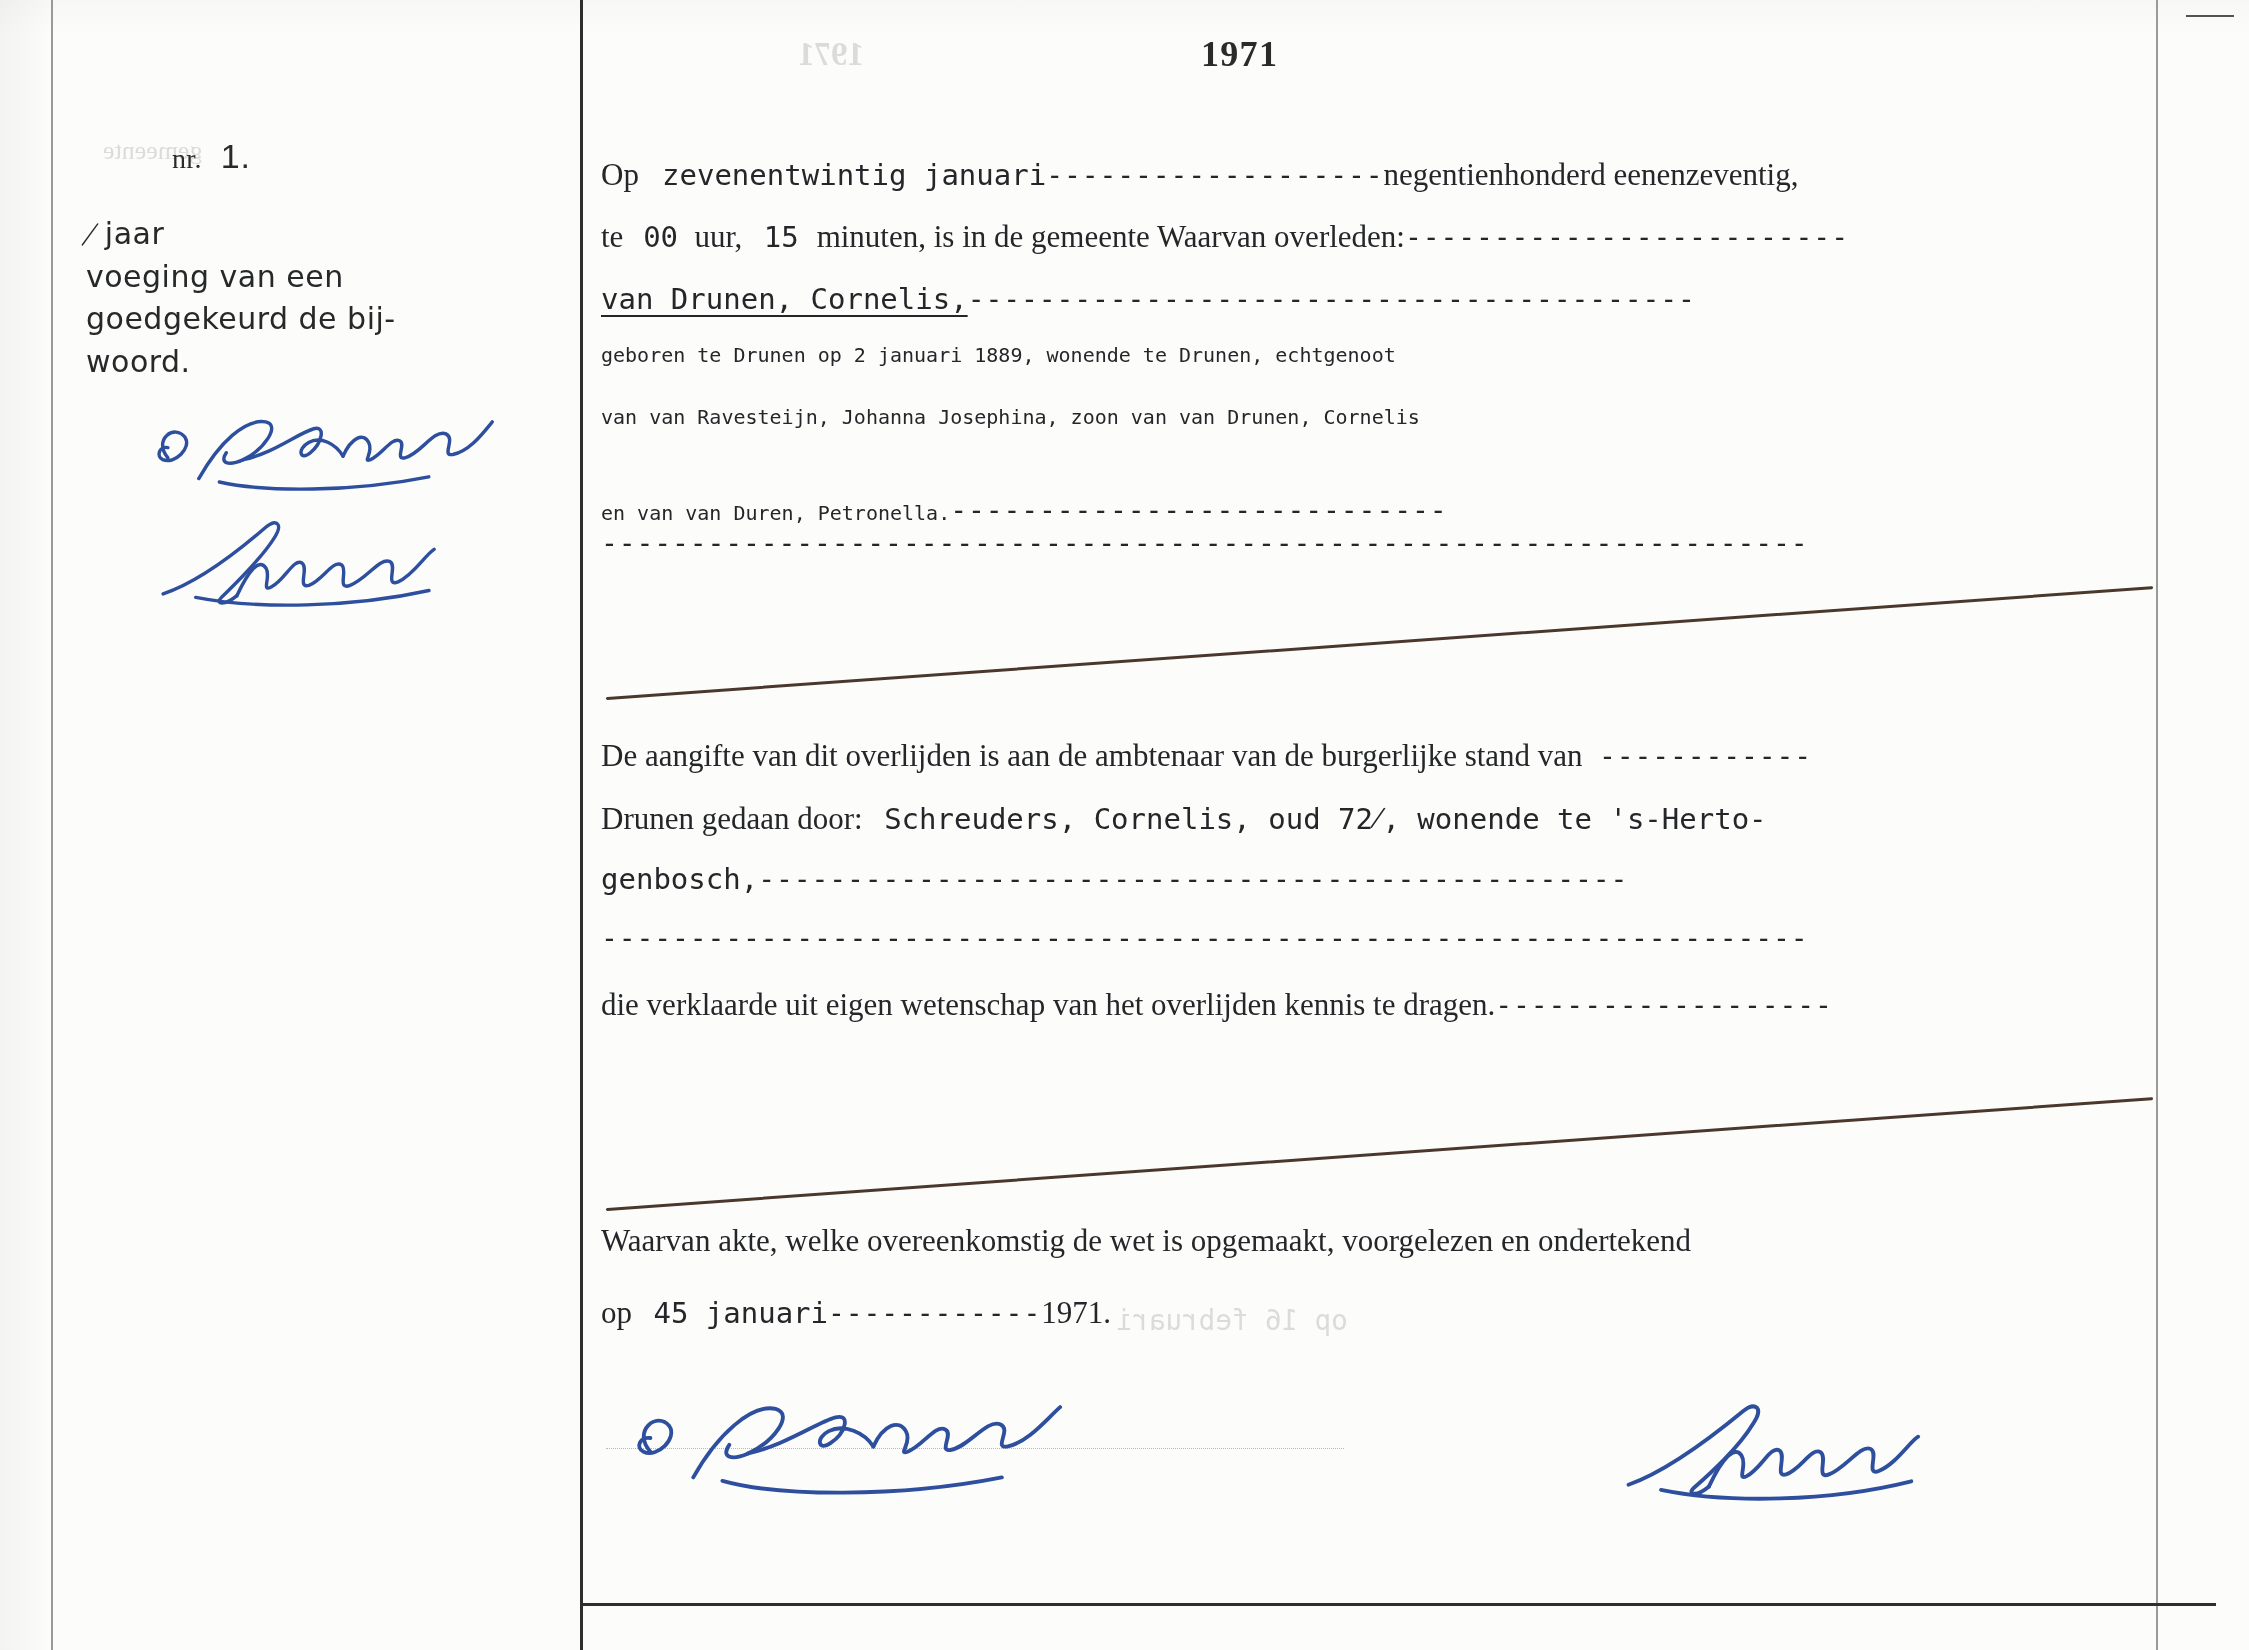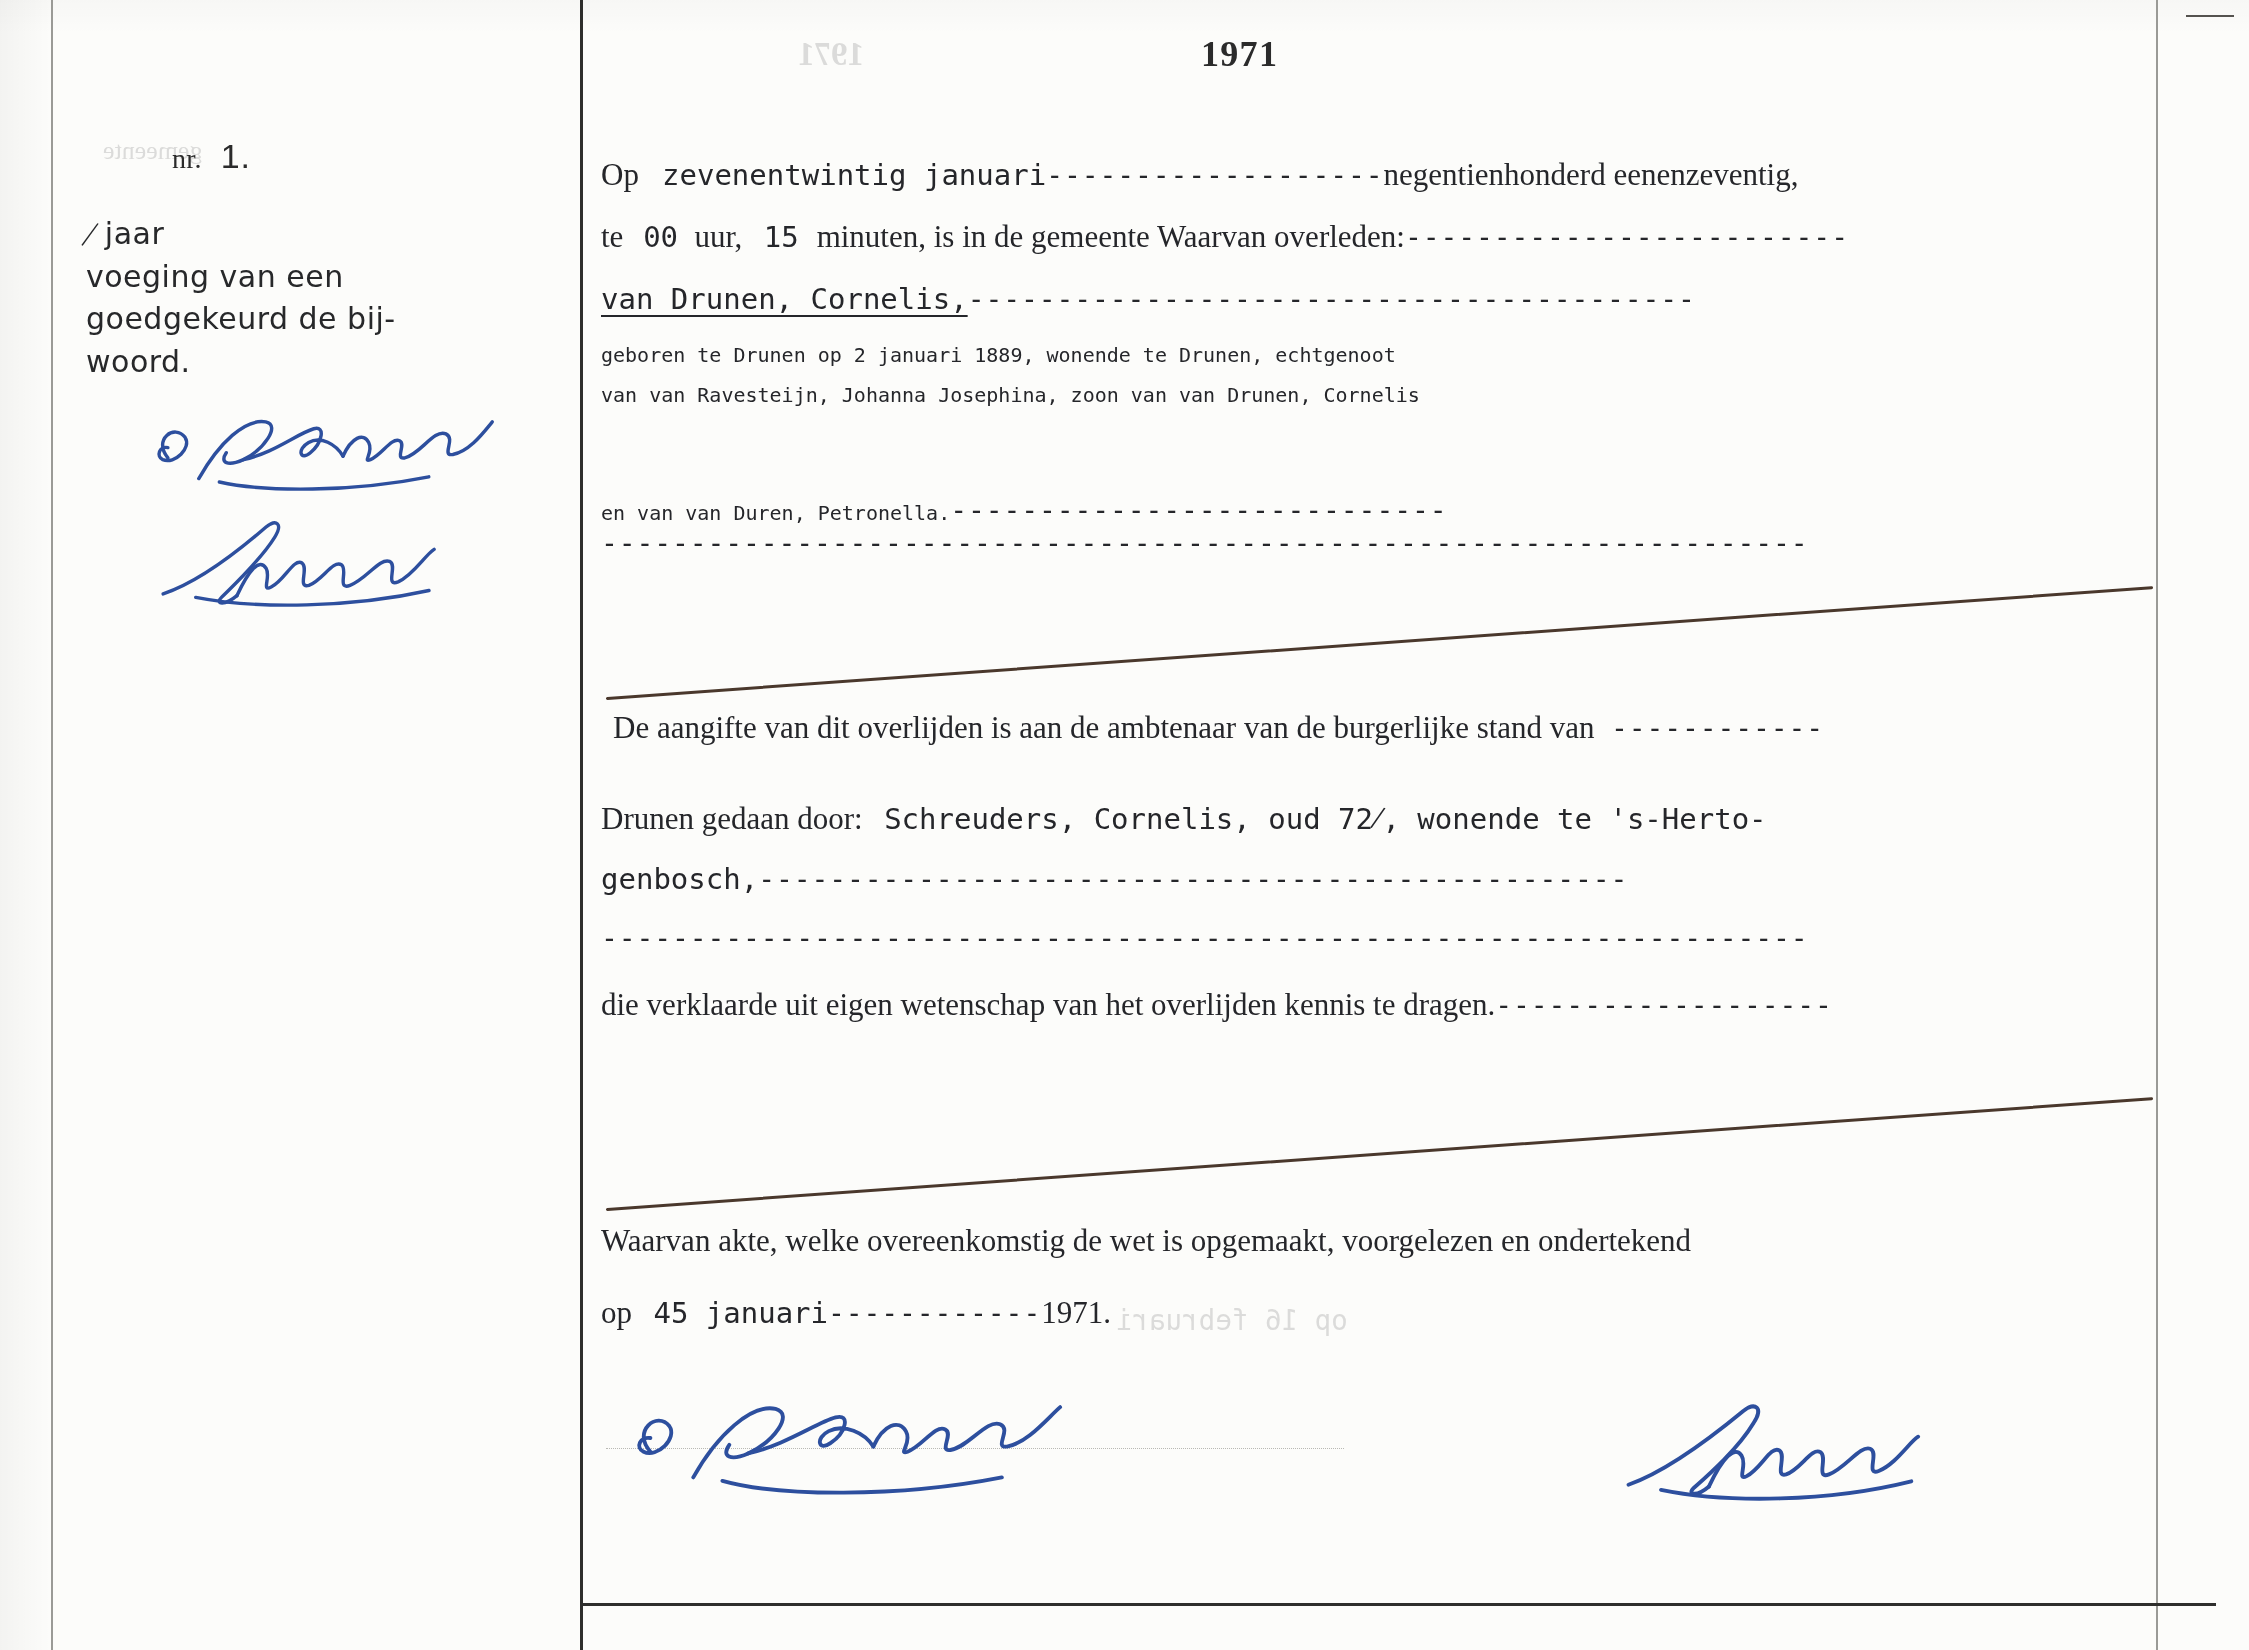--- a/index.html
+++ b/index.html
@@ -234,29 +234,29 @@
       <span class="serif" style="margin-left:8.6px;">uur,</span>
       <span class="typed-lg" style="margin-left:13.7px;">15</span>
       <span class="serif" style="margin-left:10.3px;">minuten, is in de gemeente Waarvan overleden:</span><span class="dash">-------------------------</span>
     </div>
 
     <div class="ln" style="top:283px;">
       <span class="typed-lg u">van Drunen, Cornelis,</span><span class="dash">-----------------------------------------</span>
     </div>
 
     <div class="ln typed" style="top:345px;">geboren te Drunen op 2 januari 1889, wonende te Drunen, echtgenoot</div>
-    <div class="ln typed" style="top:385px;">van van Ravesteijn, Johanna Josephina, zoon van van Drunen, Cornelis</div>
+    <div class="ln typed" style="top:407px;">van van Ravesteijn, Johanna Josephina, zoon van van Drunen, Cornelis</div>
 
     <div class="ln" style="top:494px;">
       <span class="typed">en van van Duren, Petronella.</span><span class="dash">----------------------------</span>
     </div>
 
     <div class="ln dash" style="top:530px;">--------------------------------------------------------------------</div>
 
-    <div class="ln" style="top:712px;margin-left:12px;">
+    <div class="ln" style="top:740px;">
       <span class="serif">De aangifte van dit overlijden is aan de ambtenaar van de burgerlijke stand van</span>
       <span class="dash" style="margin-left:8.6px;">------------</span>
     </div>
 
     <div class="ln" style="top:801px;">
       <span class="serif">Drunen gedaan door:</span>
       <span class="typed-lg" style="margin-left:13.7px;">Schreuders, Cornelis, oud 72</span><span class="serif" style="font-size:34px;display:inline-block;transform:rotate(16deg);">/</span><span class="typed-lg">, wonende te 's-Herto-</span>
     </div>
 
     <div class="ln" style="top:863px;">

